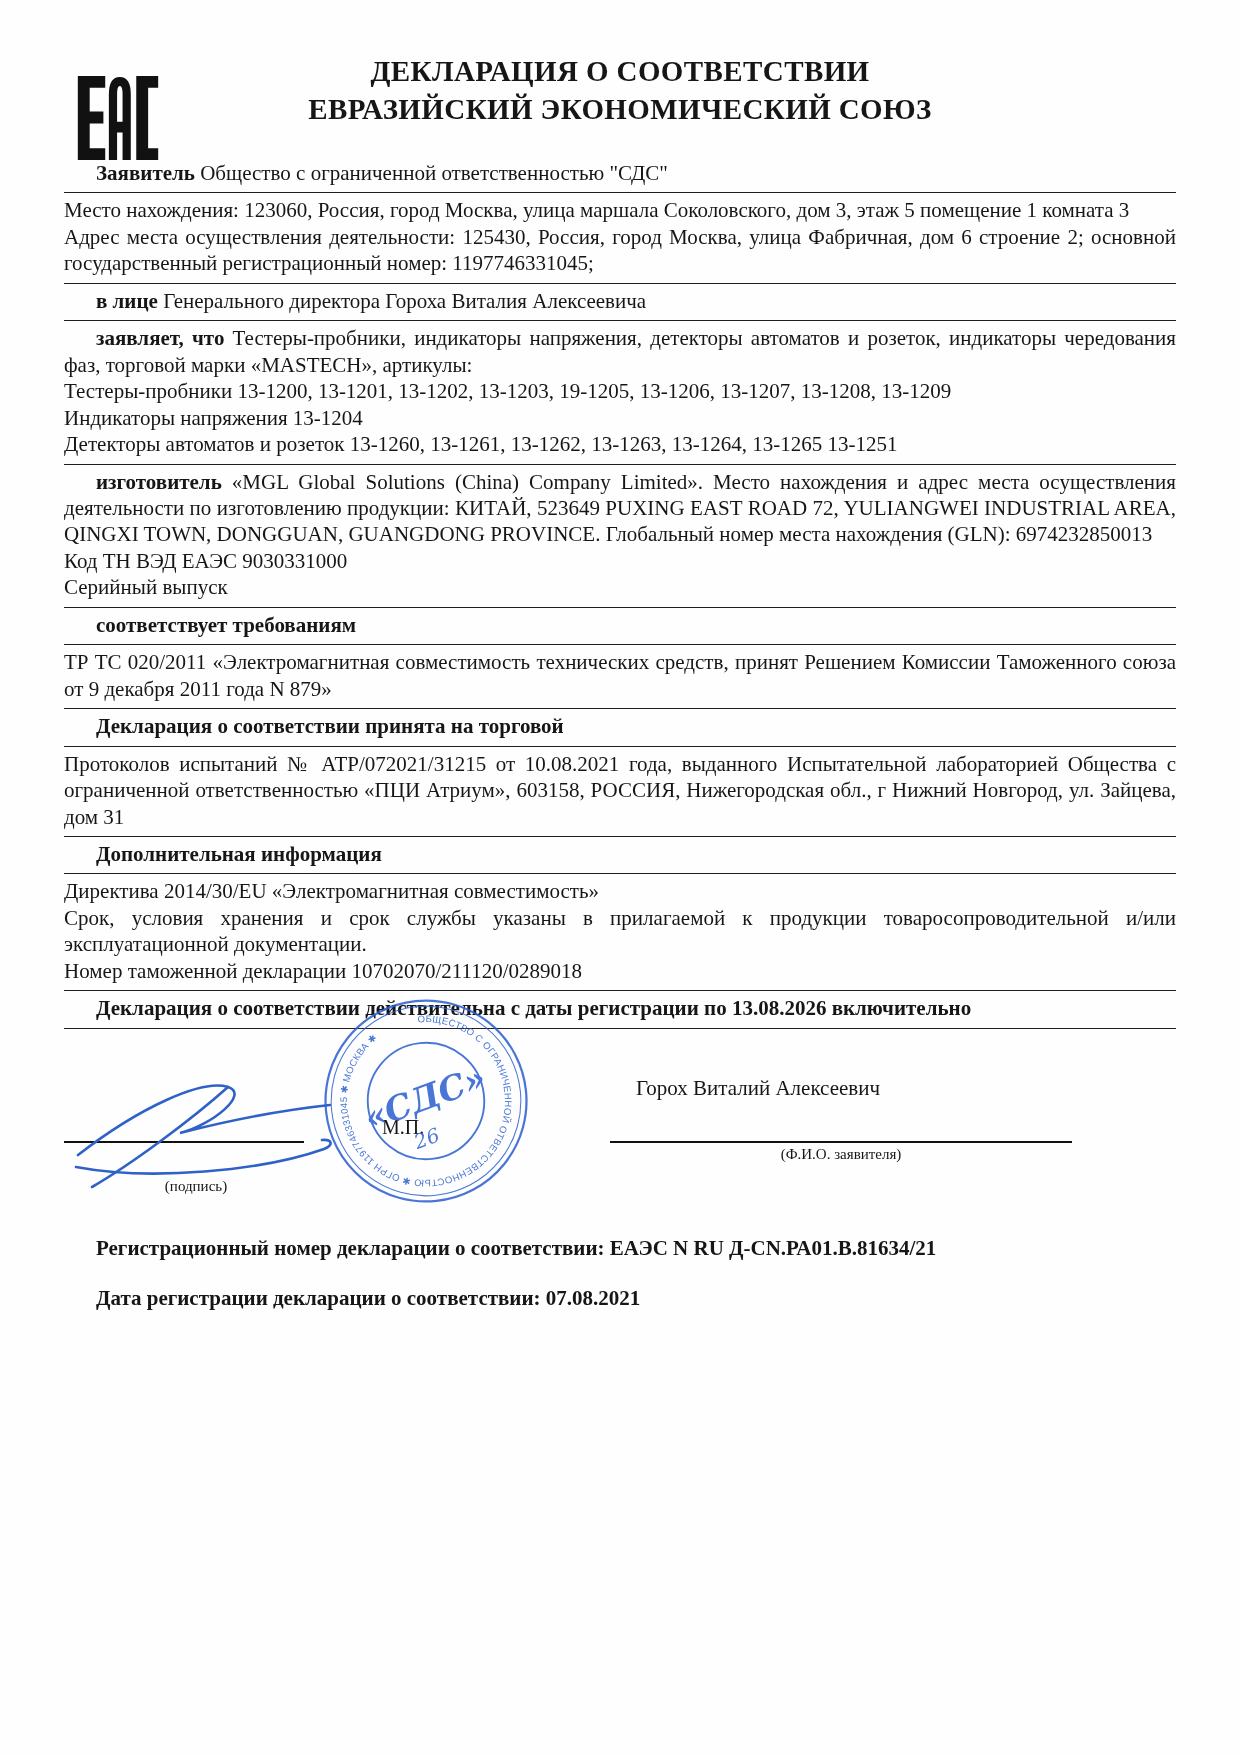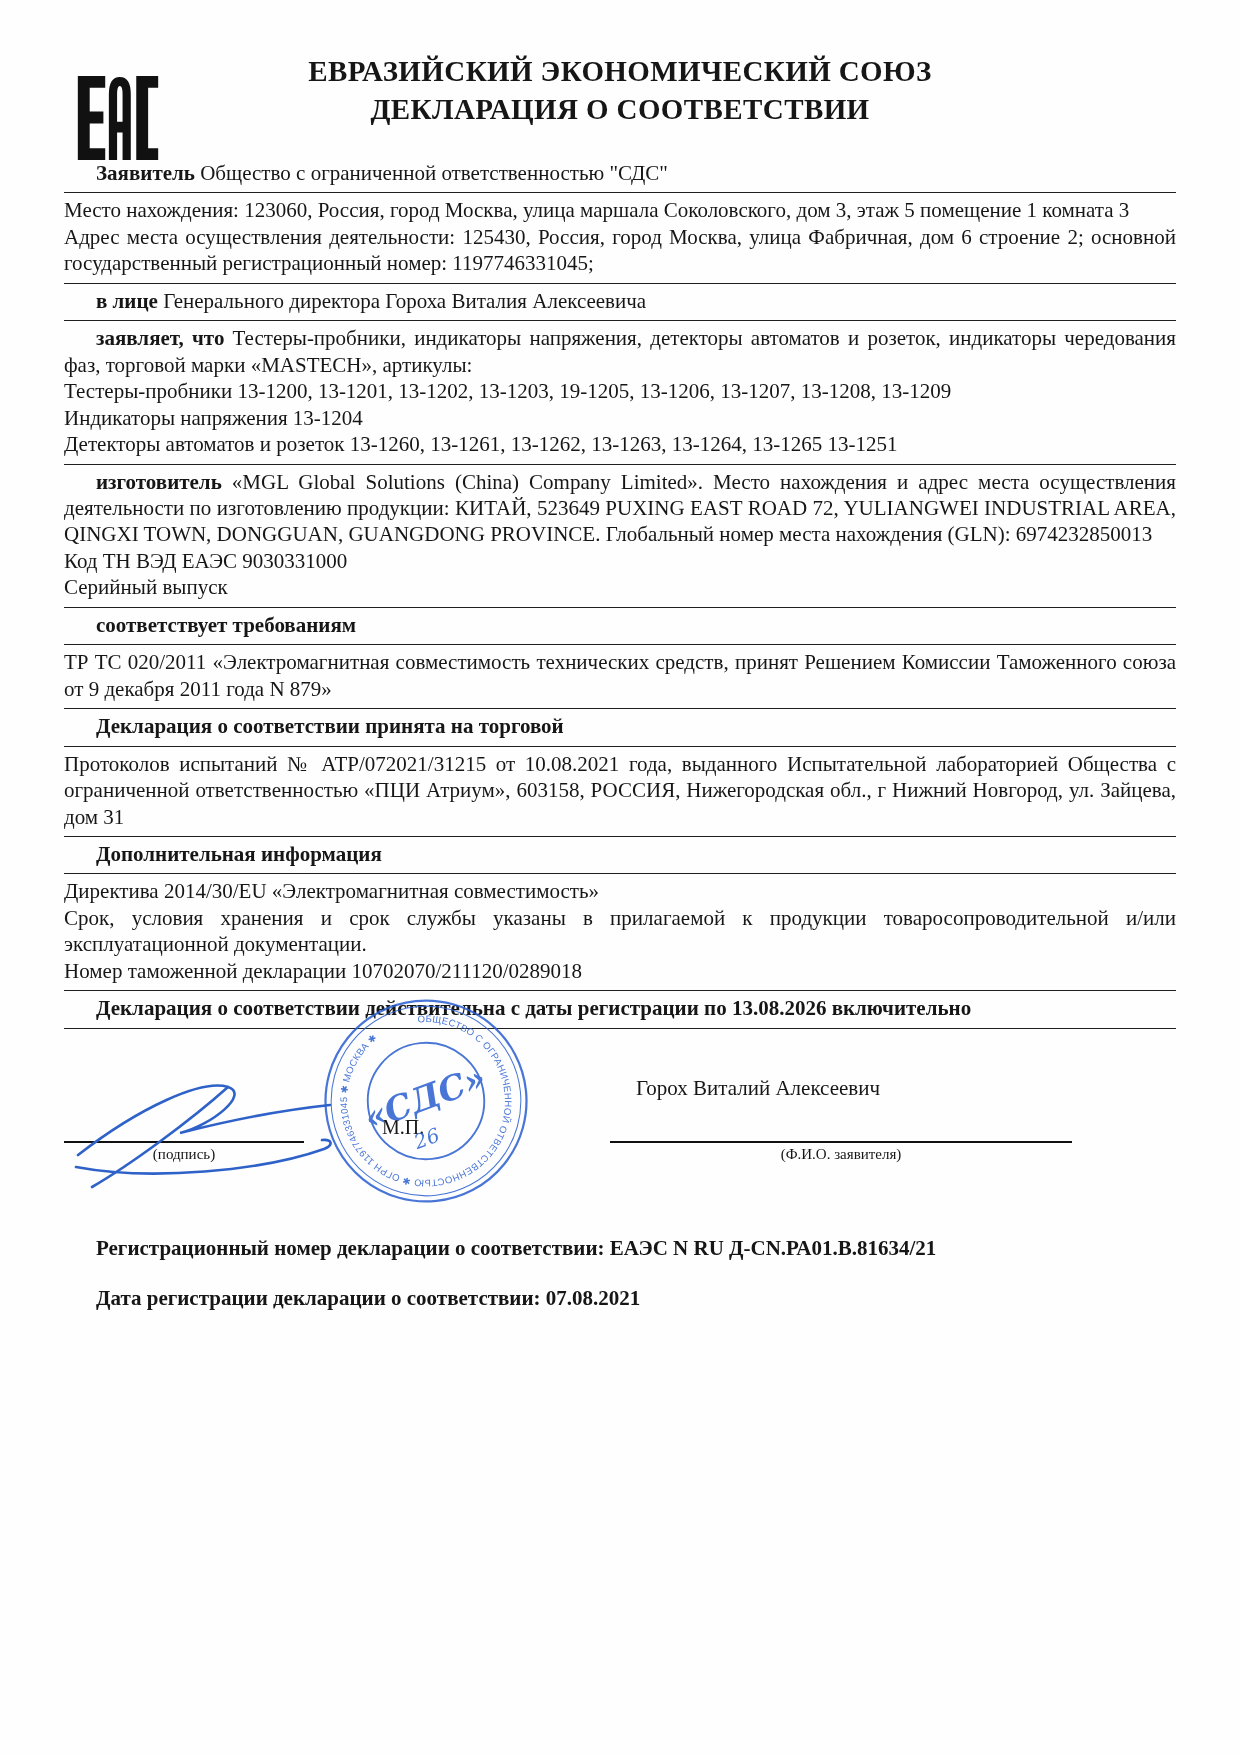--- a/index.html
+++ b/index.html
@@ -18,21 +18,21 @@
   .titles { text-align: center; padding-top: 26px; font-weight: bold; font-size: 29px; line-height: 1.32; letter-spacing: .4px; }
   .sec { border-bottom: 1.6px solid #1f1f1f; padding: 4px 0 6px; }
   .sec.first { padding-top: 8px; }
   
   .sig-area { position: relative; height: 198px; }
   .signature { position: absolute; left: 6px; top: 38px; z-index: 3; }
   .sig-line { position: absolute; top: 112px; border-top: 2px solid #111; }
   .sig-line.left { left: 0; width: 240px; }
   .sig-line.right { left: 546px; width: 462px; }
   .sig-caption { position: absolute; top: 116px; font-size: 15px; text-align: center; }
-  .sig-caption.left { left: 0; width: 240px; }
+  .sig-caption.left { left: 12px; width: 240px; margin-top: 32px; }
   .sig-caption.right { left: 546px; width: 462px; }
   .mp { position: absolute; left: 318px; top: 86px; font-size: 20px; z-index: 1; }
   .stamp { position: absolute; left: 254px; top: -36px; z-index: 2; opacity: .85; transform: rotate(-6deg); }
   .sig-name { position: absolute; left: 572px; top: 46px; font-size: 21px; }
   .ring-text { font-family: "Liberation Sans", sans-serif; font-size: 10.2px; letter-spacing: .3px; }
   .stamp-center { font-size: 36px; font-style: italic; font-weight: bold; font-family: "DejaVu Serif", serif; }
   .stamp-num { font-size: 21px; font-style: italic; font-family: "DejaVu Serif", serif; }
   .reg1 { margin-top: 8px; font-size: 21px; }
   .reg2 { margin-top: 24px; font-size: 21px; }
 </style>
@@ -44,22 +44,22 @@
   <div class="header">
     <svg class="logo" width="84" height="88" viewBox="0 0 92 96">
       <title>ЕАС</title>
       <g fill="#111">
         <path d="M2,2 H32 V15 H15 V41 H30 V54 H15 V81 H32 V94 H2 Z"></path>
         <path fill-rule="evenodd" d="M36,94 V22 Q36,3 48,3 Q60,3 60,22 V94 H51 V64 H45 V94 Z M45,52 V22 Q45,13 48,13 Q51,13 51,22 V52 Z"></path>
         <path d="M66,2 H90 V15 H79 V81 H90 V94 H66 Z"></path>
       </g>
     </svg>
     <div class="titles">
+      <div>ДЕКЛАРАЦИЯ О СООТВЕТСТВИИ</div>
       <div>ЕВРАЗИЙСКИЙ ЭКОНОМИЧЕСКИЙ СОЮЗ</div>
-      <div>ДЕКЛАРАЦИЯ О СООТВЕТСТВИИ</div>
     </div>
   </div>
 
   <div class="sec first">
     <p><b class="b">Заявитель</b> <span>Общество с ограниченной ответственностью "СДС"</span></p>
   </div>
 
   <div class="sec">
     <p>Место нахождения: 123060, Россия, город Москва, улица маршала Соколовского, дом 3, этаж 5 помещение 1 комната 3</p>
     <p class="just">Адрес места осуществления деятельности: 125430, Россия, город Москва, улица Фабричная, дом 6 строение 2; основной государственный регистрационный номер: 1197746331045;</p>

